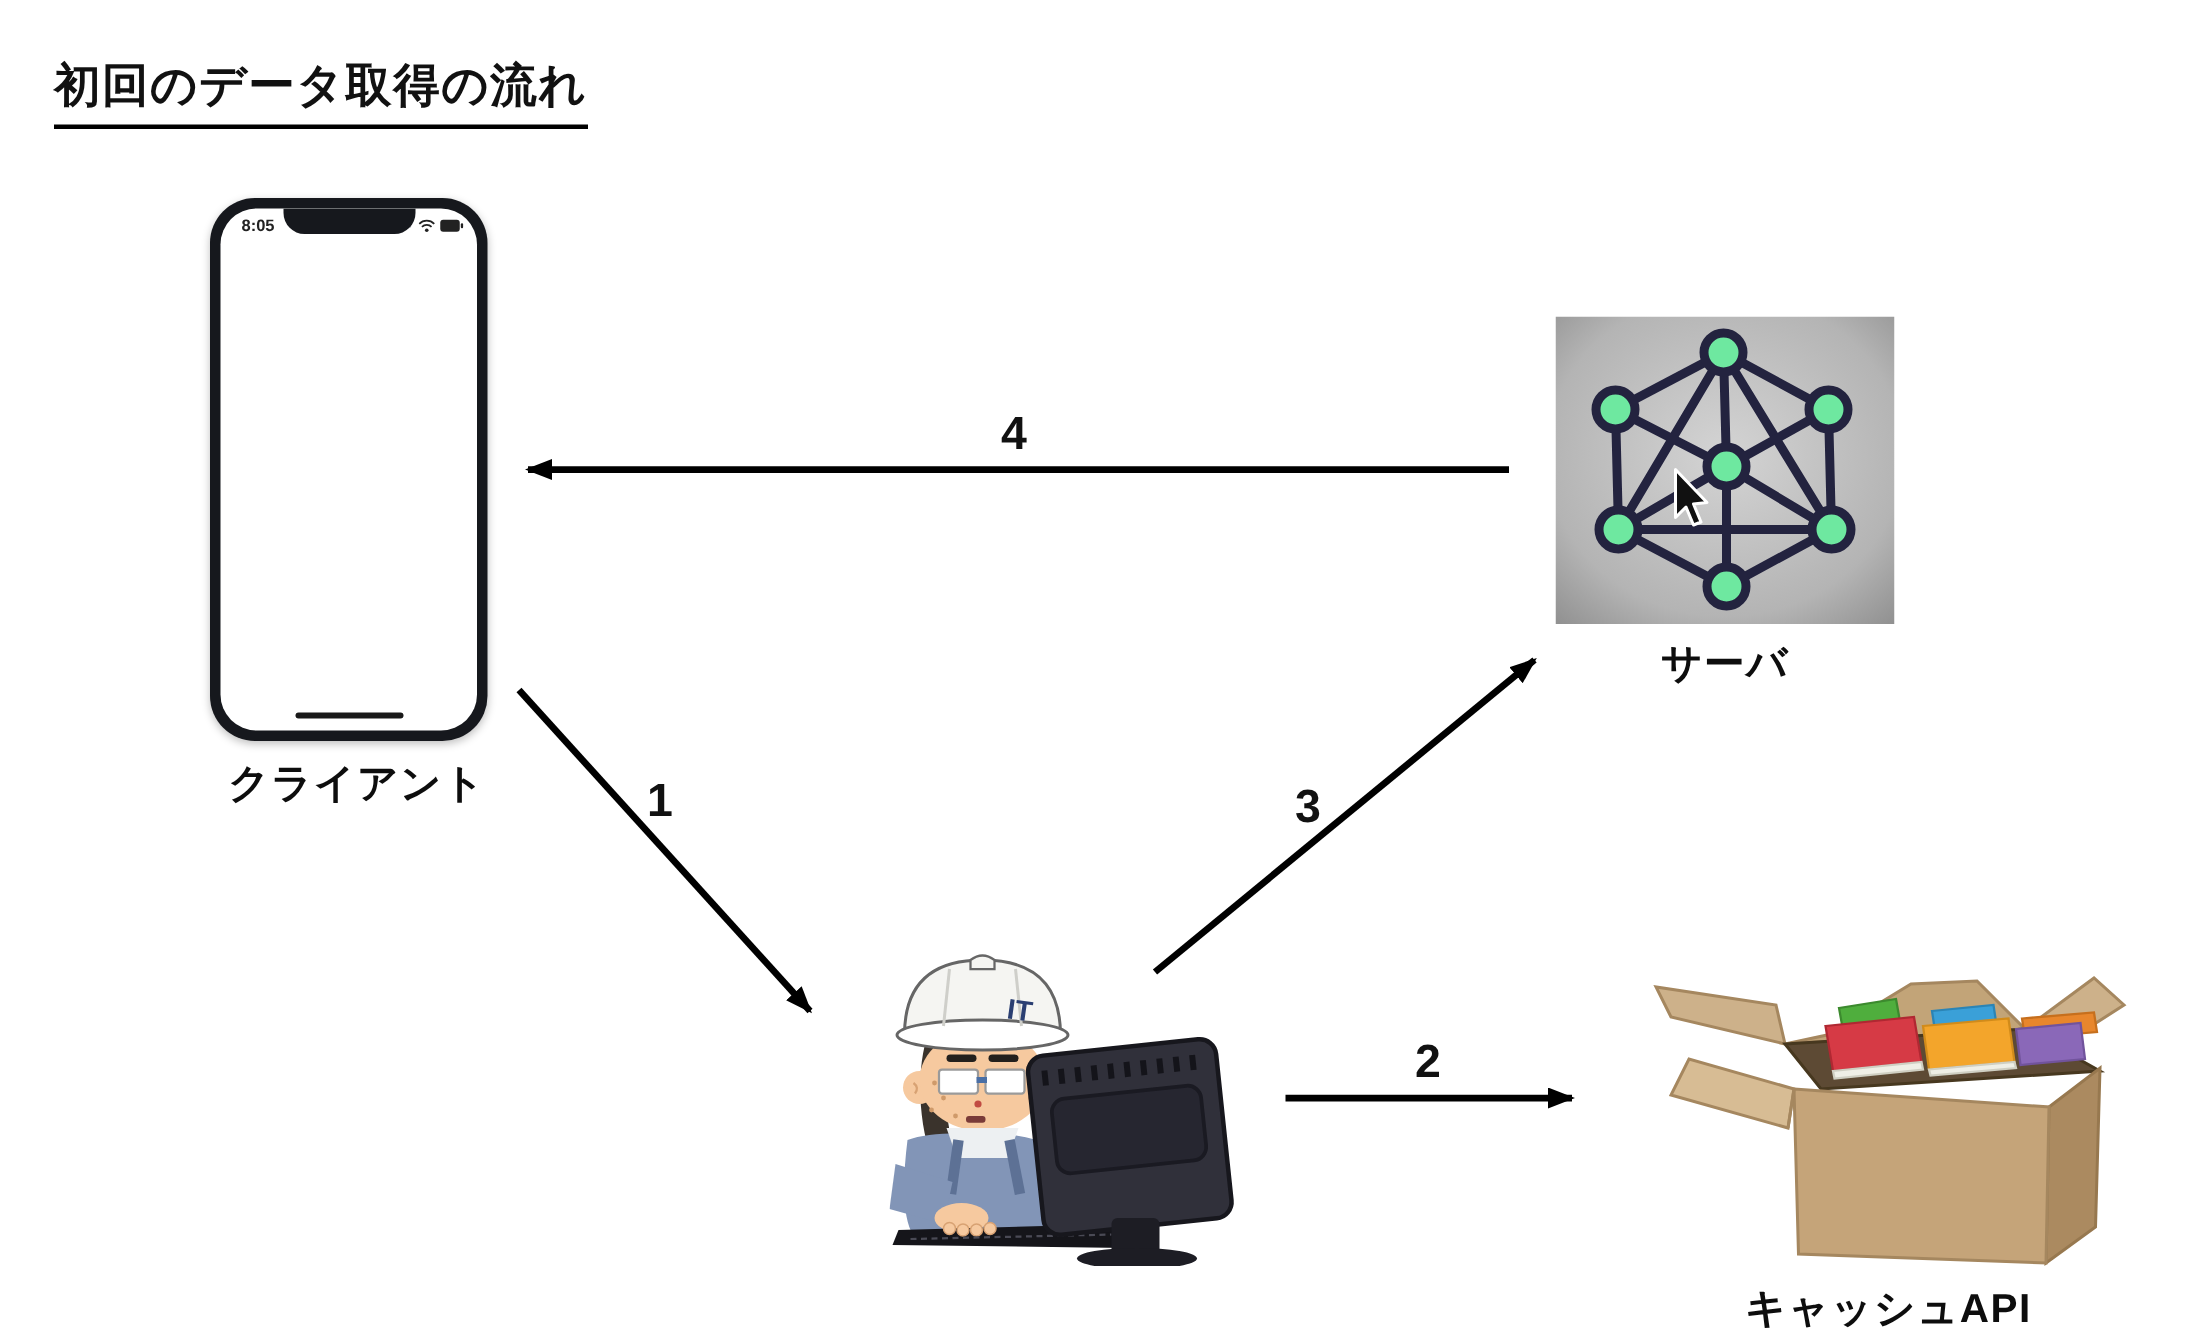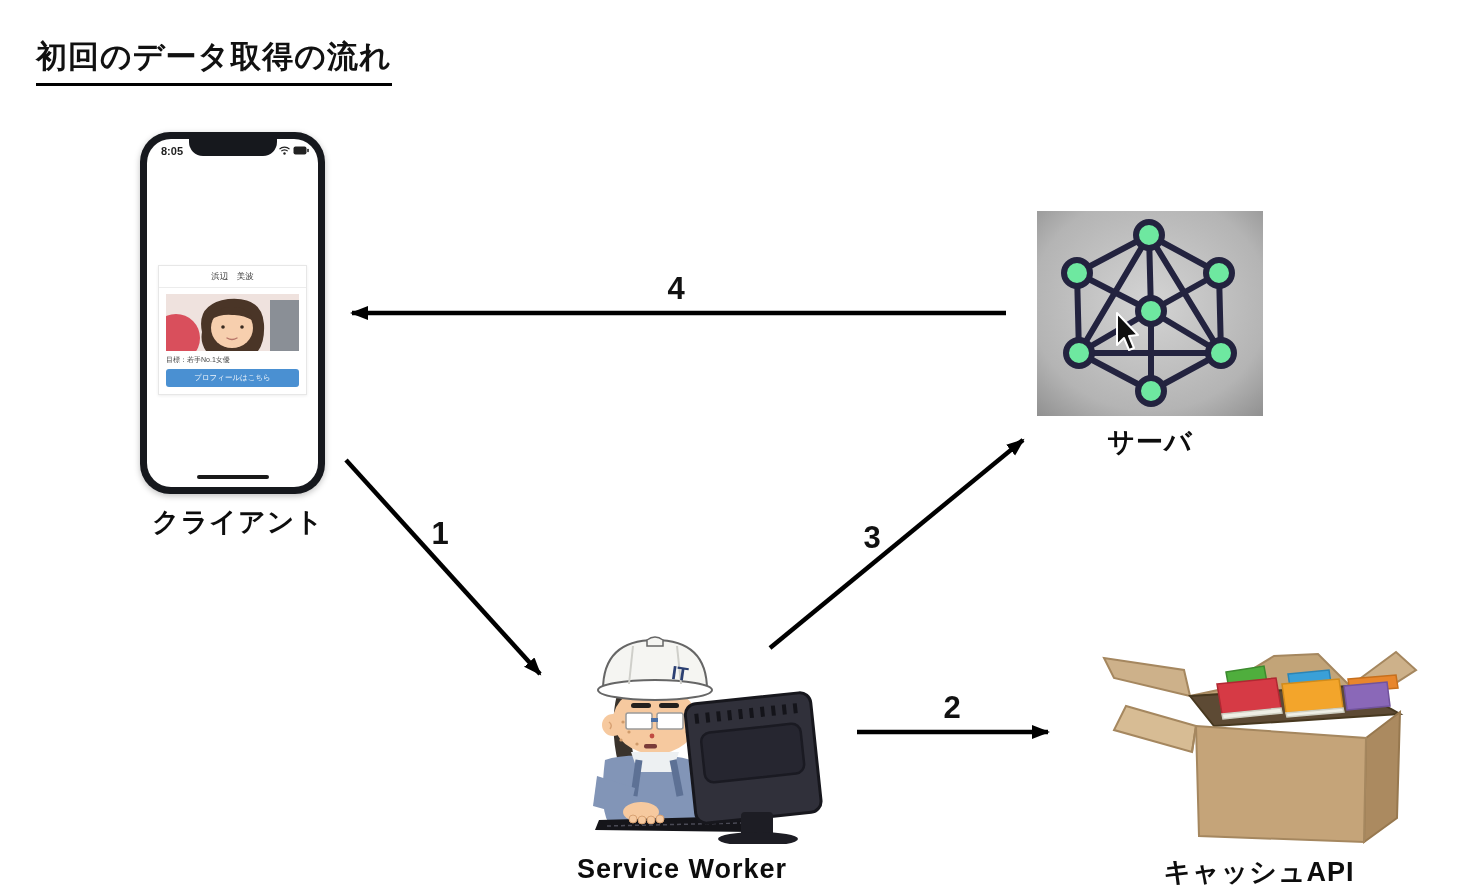--- a/index.html
+++ b/index.html
@@ -83,38 +83,20 @@
             <circle cx="5.5" cy="7.5" r="1.2" fill="#222"></circle>
           </svg>
           <svg width="16" height="9" viewBox="0 0 16 9">
             <rect x="0.5" y="0.5" width="13" height="8" rx="2" fill="#222"></rect>
             <rect x="14.2" y="2.8" width="1.6" height="3.4" rx="0.8" fill="#222"></rect>
           </svg>
         </span>
       </div>
       <div class="notch"></div>
 
-      <div class="app-card">
-        <div class="card-name">浜辺　美波</div>
-        <div class="card-body">
-          <svg class="card-photo" viewBox="0 0 133 57" preserveAspectRatio="none">
-            <rect x="0" y="0" width="133" height="57" fill="#efe2de"></rect>
-            <rect x="104" y="6" width="29" height="51" fill="#8a8f96"></rect>
-            <circle cx="10" cy="44" r="24" fill="#d94f5c"></circle>
-            <path d="M36 38 Q30 10 62 5 Q96 2 98 30 Q99 48 92 57 L40 57 Q34 48 36 38 Z" fill="#4a3527"></path>
-            <ellipse cx="66" cy="34" rx="21" ry="20" fill="#f7cfae"></ellipse>
-            <path d="M44 26 Q52 12 66 13 Q82 12 88 27 Q76 20 66 21 Q54 20 44 26 Z" fill="#4a3527"></path>
-            <circle cx="57" cy="33" r="1.8" fill="#3a2b20"></circle>
-            <circle cx="76" cy="33" r="1.8" fill="#3a2b20"></circle>
-            <path d="M61 44 Q66 47 71 44" fill="none" stroke="#b9766a" stroke-width="1.4" stroke-linecap="round"></path>
-          </svg>
-          <div class="card-goal">目標：若手No.1女優</div>
-          <div class="card-btn">プロフィールはこちら</div>
-        </div>
-      </div>
 
       <div class="home-bar"></div>
     </div>
   </div>
   <div class="node-label" style="left:140px;top:476px;width:196px;font-family:Liberation Mono, monospace;">クライアント</div>
 
   <svg class="server-img" viewBox="0 0 226 205">
     <defs>
       <radialGradient id="srvbg" cx="50%" cy="45%" r="75%">
         <stop offset="0%" stop-color="#d4d4d4"></stop>
@@ -217,21 +199,20 @@
     <rect x="148" y="186" width="32" height="28" rx="4" fill="#1d1d24"></rect>
     <ellipse cx="165" cy="213" rx="40" ry="7" fill="#1d1d24"></ellipse>
 
     <path d="M10 64 Q10 14 62 14 Q114 14 114 64 Z" fill="#f5f5f2" stroke="#666" stroke-width="2"></path>
     <path d="M54 14 Q62 8 70 14 L70 20 L54 20 Z" fill="#f5f5f2" stroke="#666" stroke-width="1.5"></path>
     <ellipse cx="62" cy="64" rx="57" ry="10" fill="#ffffff" stroke="#666" stroke-width="2"></ellipse>
     <line x1="40" y1="20" x2="36" y2="58" stroke="#cfcfca" stroke-width="2"></line>
     <line x1="84" y1="20" x2="88" y2="58" stroke="#cfcfca" stroke-width="2"></line>
     <text x="86" y="54" transform="rotate(8 86 54)" font-size="19" font-weight="800" fill="#2b3f72" text-anchor="middle" font-family="Liberation Sans, DejaVu Sans, sans-serif">IT</text>
   </svg>
-  <div class="node-label" style="left:562px;top:826px;width:240px;">Service Worker</div>
 
   <svg class="cache-img" viewBox="0 0 322 202">
 
     <polygon points="92,50 16,32 6,12 86,24" fill="#cdb18a" stroke="#a5875f" stroke-width="2"></polygon>
     <polygon points="252,40 298,6 318,24 262,60" fill="#cdb18a" stroke="#a5875f" stroke-width="2"></polygon>
     <polygon points="120,44 176,10 220,8 252,40 92,50" fill="#c2a478" stroke="#a5875f" stroke-width="2"></polygon>
 
     <polygon points="92,50 252,40 302,68 116,80" fill="#5d4a34" stroke="#47381f" stroke-width="2"></polygon>
 
     <g stroke-width="1.5">

